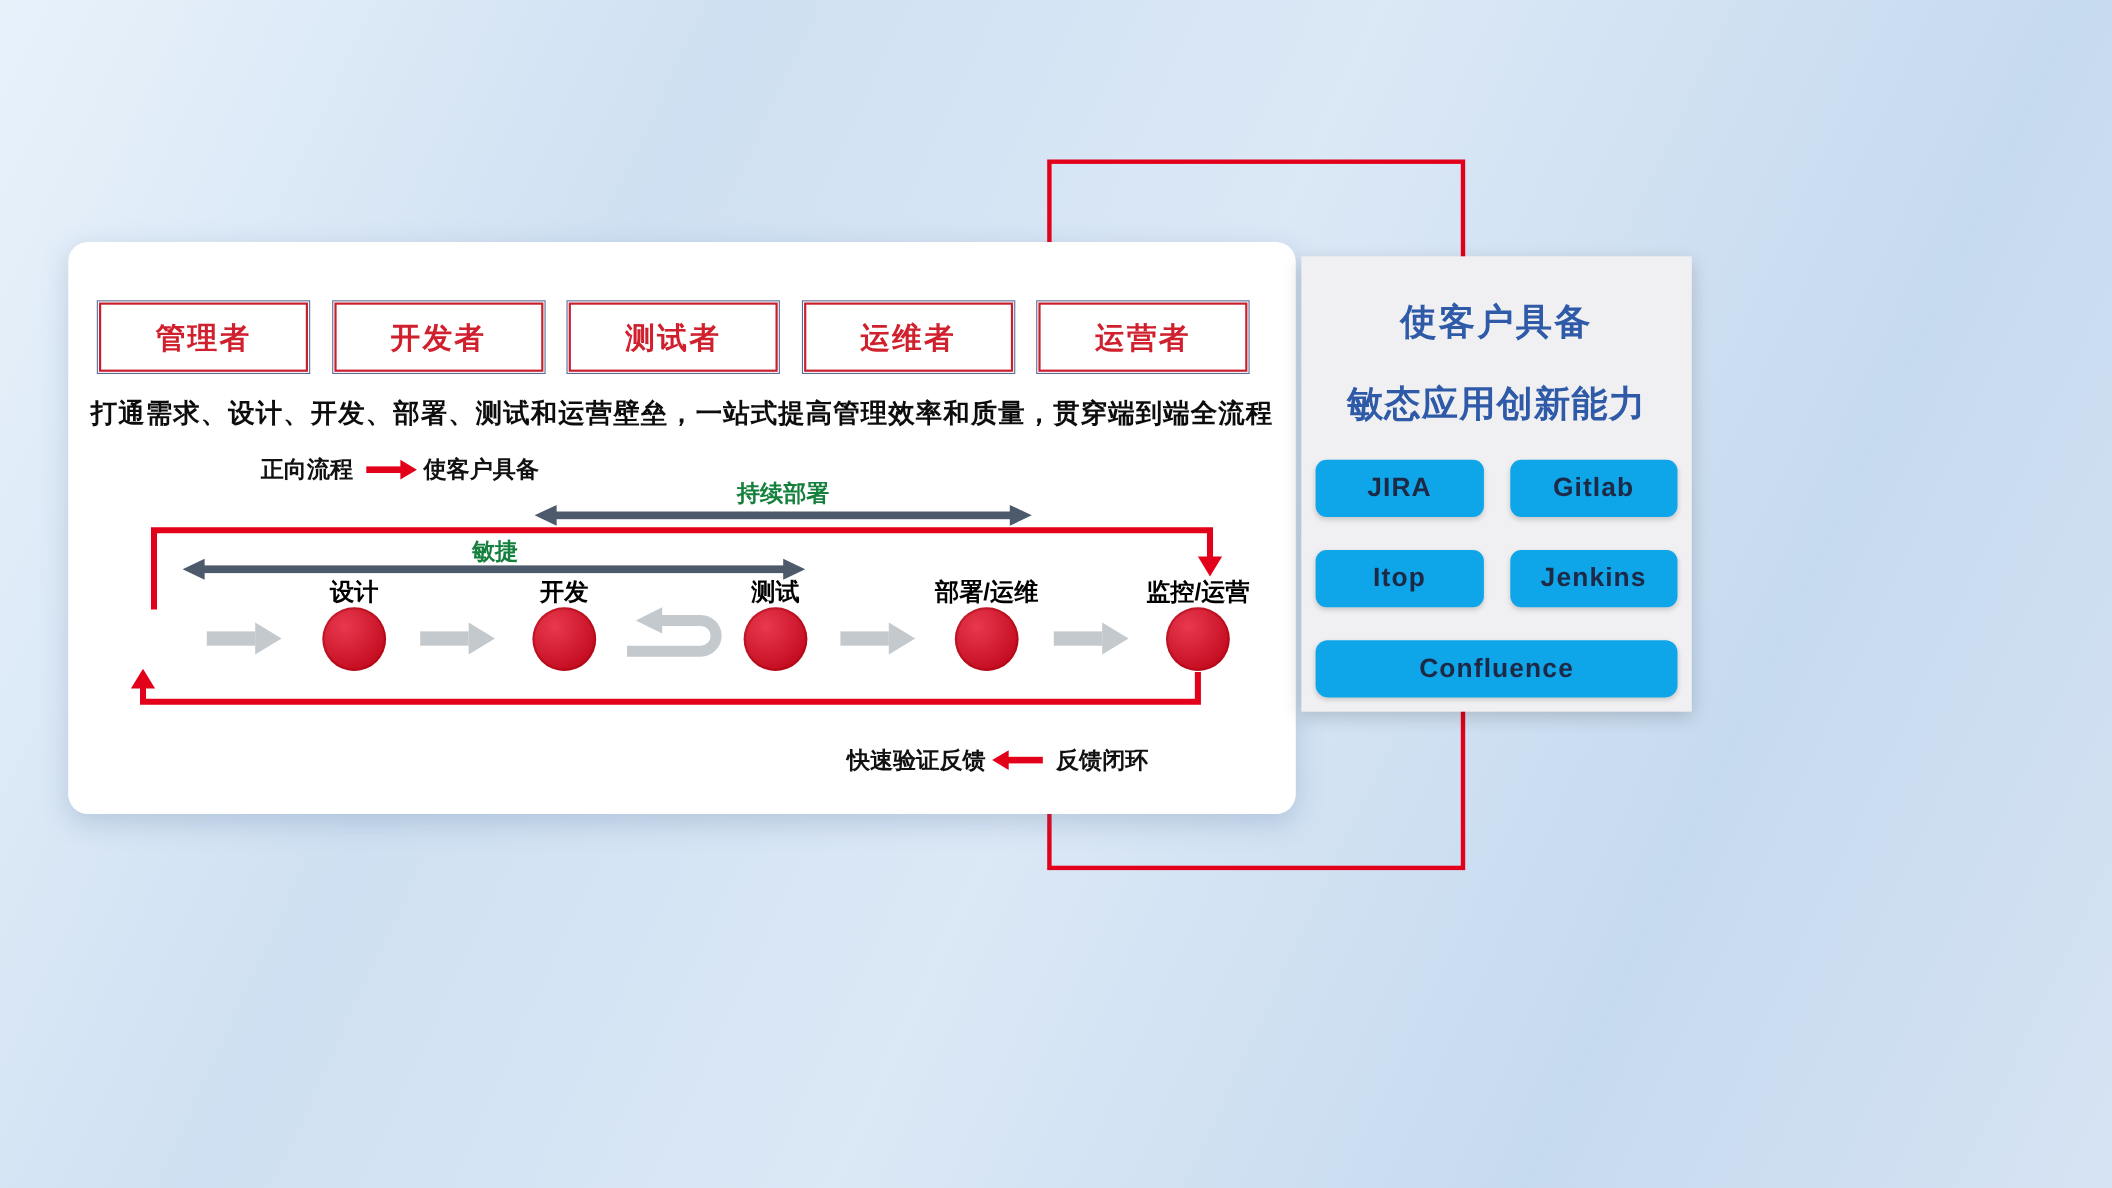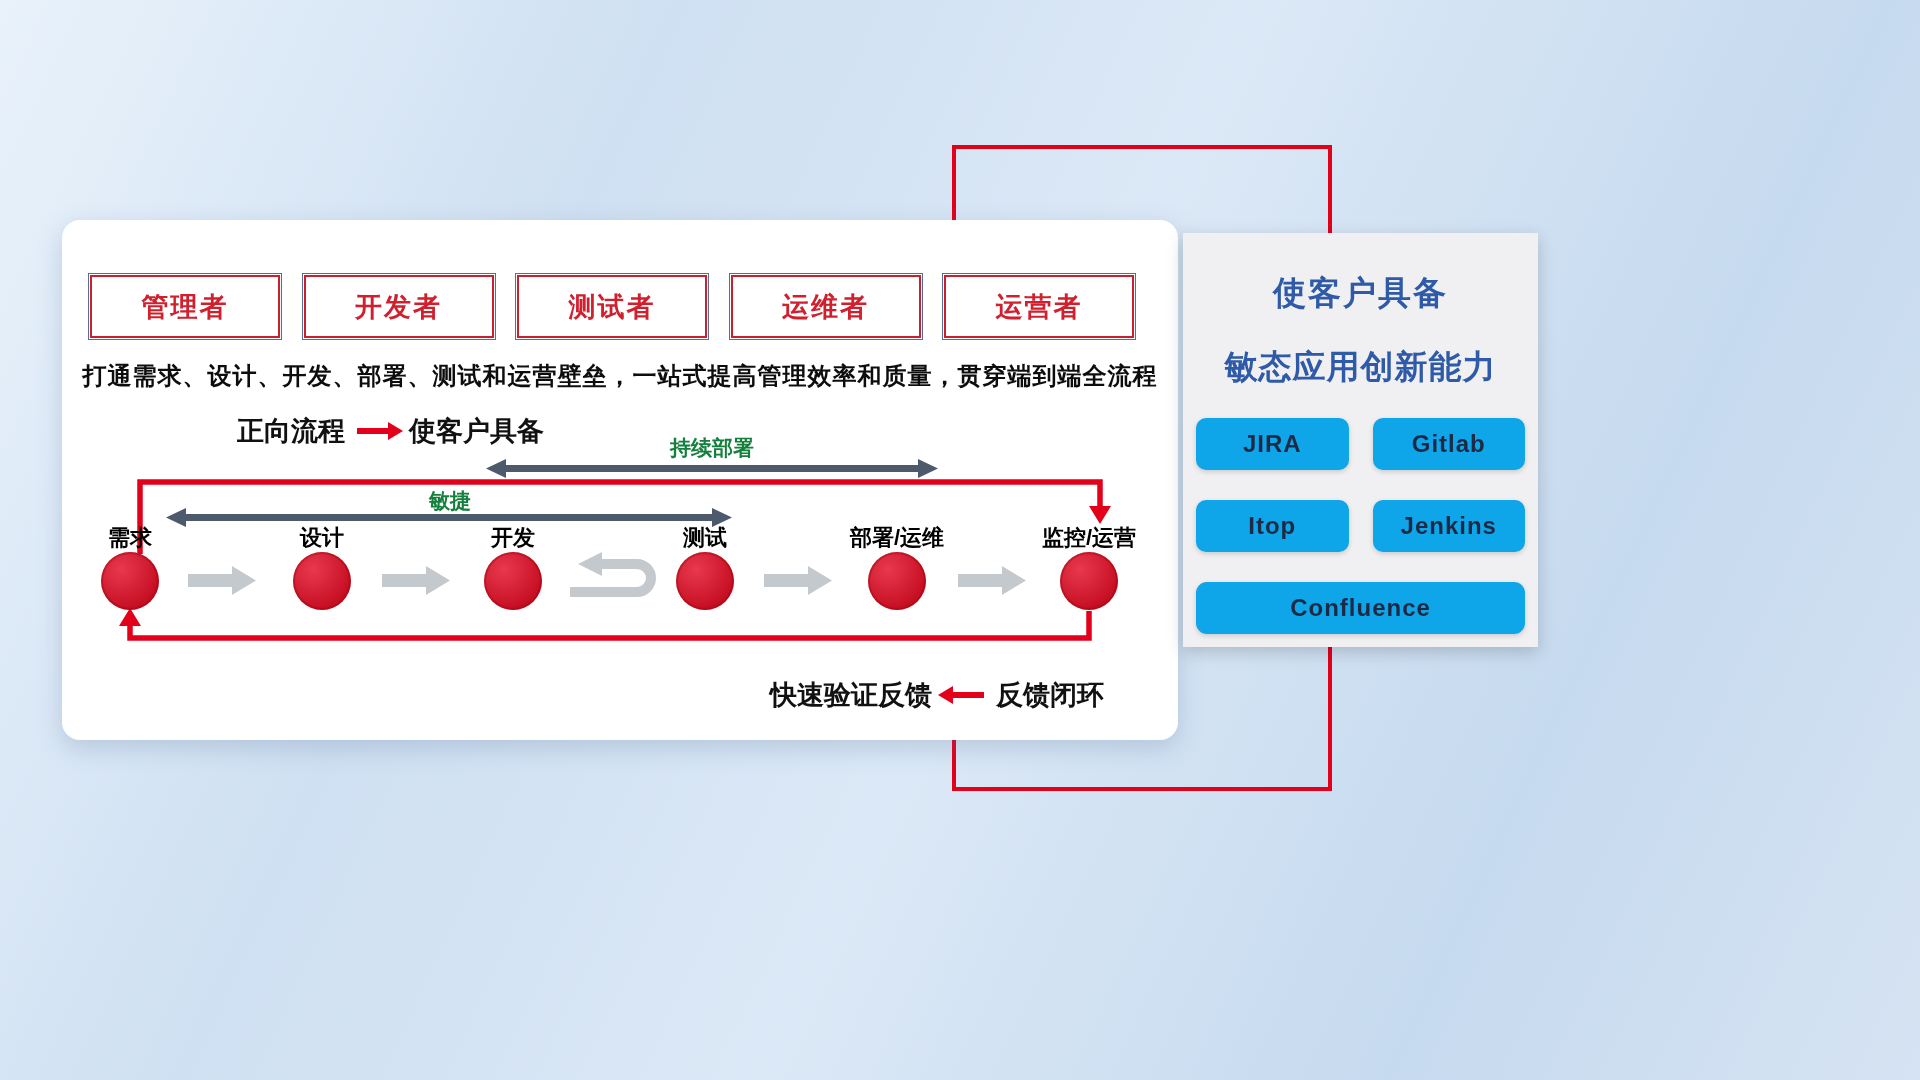--- a/index.html
+++ b/index.html
@@ -33,21 +33,21 @@
     background:#fff;
   }
   .role-box span{font-size:27px;font-weight:bold;color:#d0202e;letter-spacing:2px;}
 
   .headline{
     position:absolute;left:0;top:140px;width:100%;text-align:center;
     font-size:24px;font-weight:bold;color:#0d0d0d;letter-spacing:1px;
   }
 
   .legend-row{position:absolute;display:flex;align-items:center;gap:12px;
-    font-size:27px;font-weight:bold;color:#111;}
+    font-size:21px;font-weight:bold;color:#111;}
   .legend-forward{left:175px;top:193px;}
   .legend-feedback{left:708px;top:457px;}
   .arr{position:relative;height:6px;background:#e2001a;display:inline-block;}
   .arr-right{width:32px;margin-right:8px;}
   .arr-right::after{
     content:"";position:absolute;right:-14px;top:-6px;
     border-left:15px solid #e2001a;border-top:9px solid transparent;border-bottom:9px solid transparent;
   }
   .arr-left{width:32px;margin-left:8px;}
   .arr-left::after{
@@ -162,24 +162,20 @@
         <rect x="896" y="354" width="44" height="13"></rect>
           <polygon points="940,346 940,375 964,360.5"></polygon>
       </g>
 
       <g>
         <path d="M 508 372 L 575 372 A 14 14 0 0 0 575 344 L 537 344" stroke="#c4c9ce" stroke-width="10" fill="none"></path>
         <polygon fill="#c4c9ce" points="540,332 540,356 516,344"></polygon>
       </g>
     </svg>
 
-    <div class="node" style="left:-2px">
-      <div class="node-label">需求</div>
-      <div class="node-circle"></div>
-    </div>
     <div class="node" style="left:190px">
       <div class="node-label">设计</div>
       <div class="node-circle"></div>
     </div>
     <div class="node" style="left:381px">
       <div class="node-label">开发</div>
       <div class="node-circle"></div>
     </div>
     <div class="node" style="left:573px">
       <div class="node-label">测试</div>

